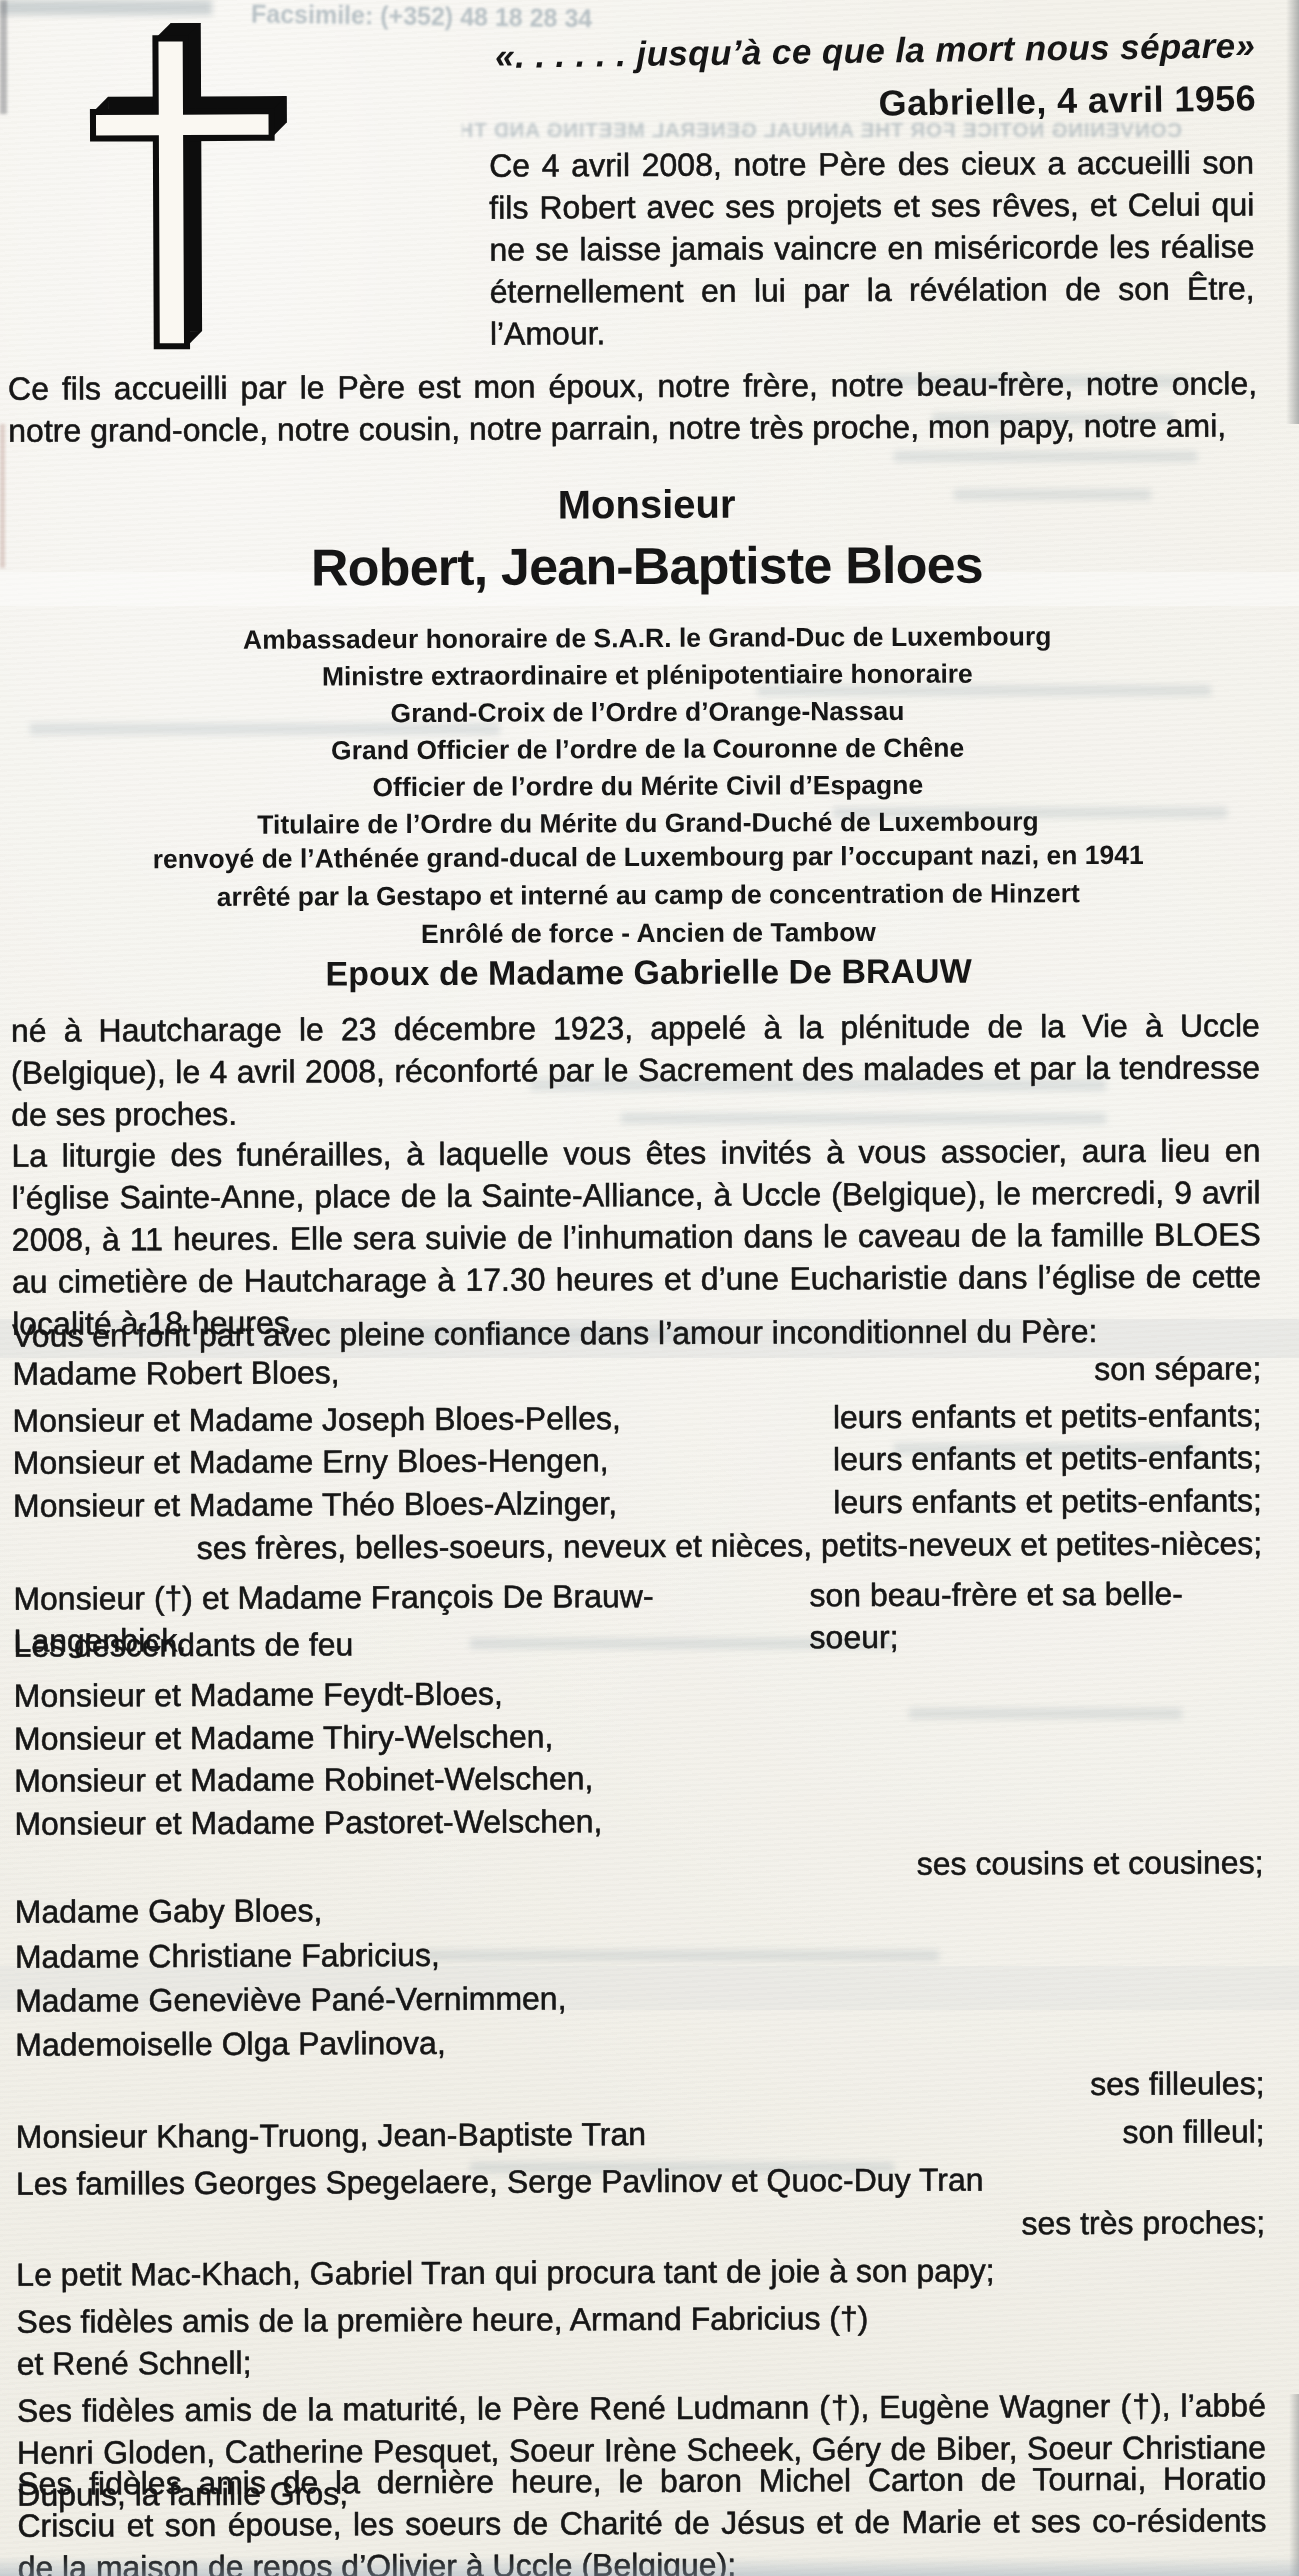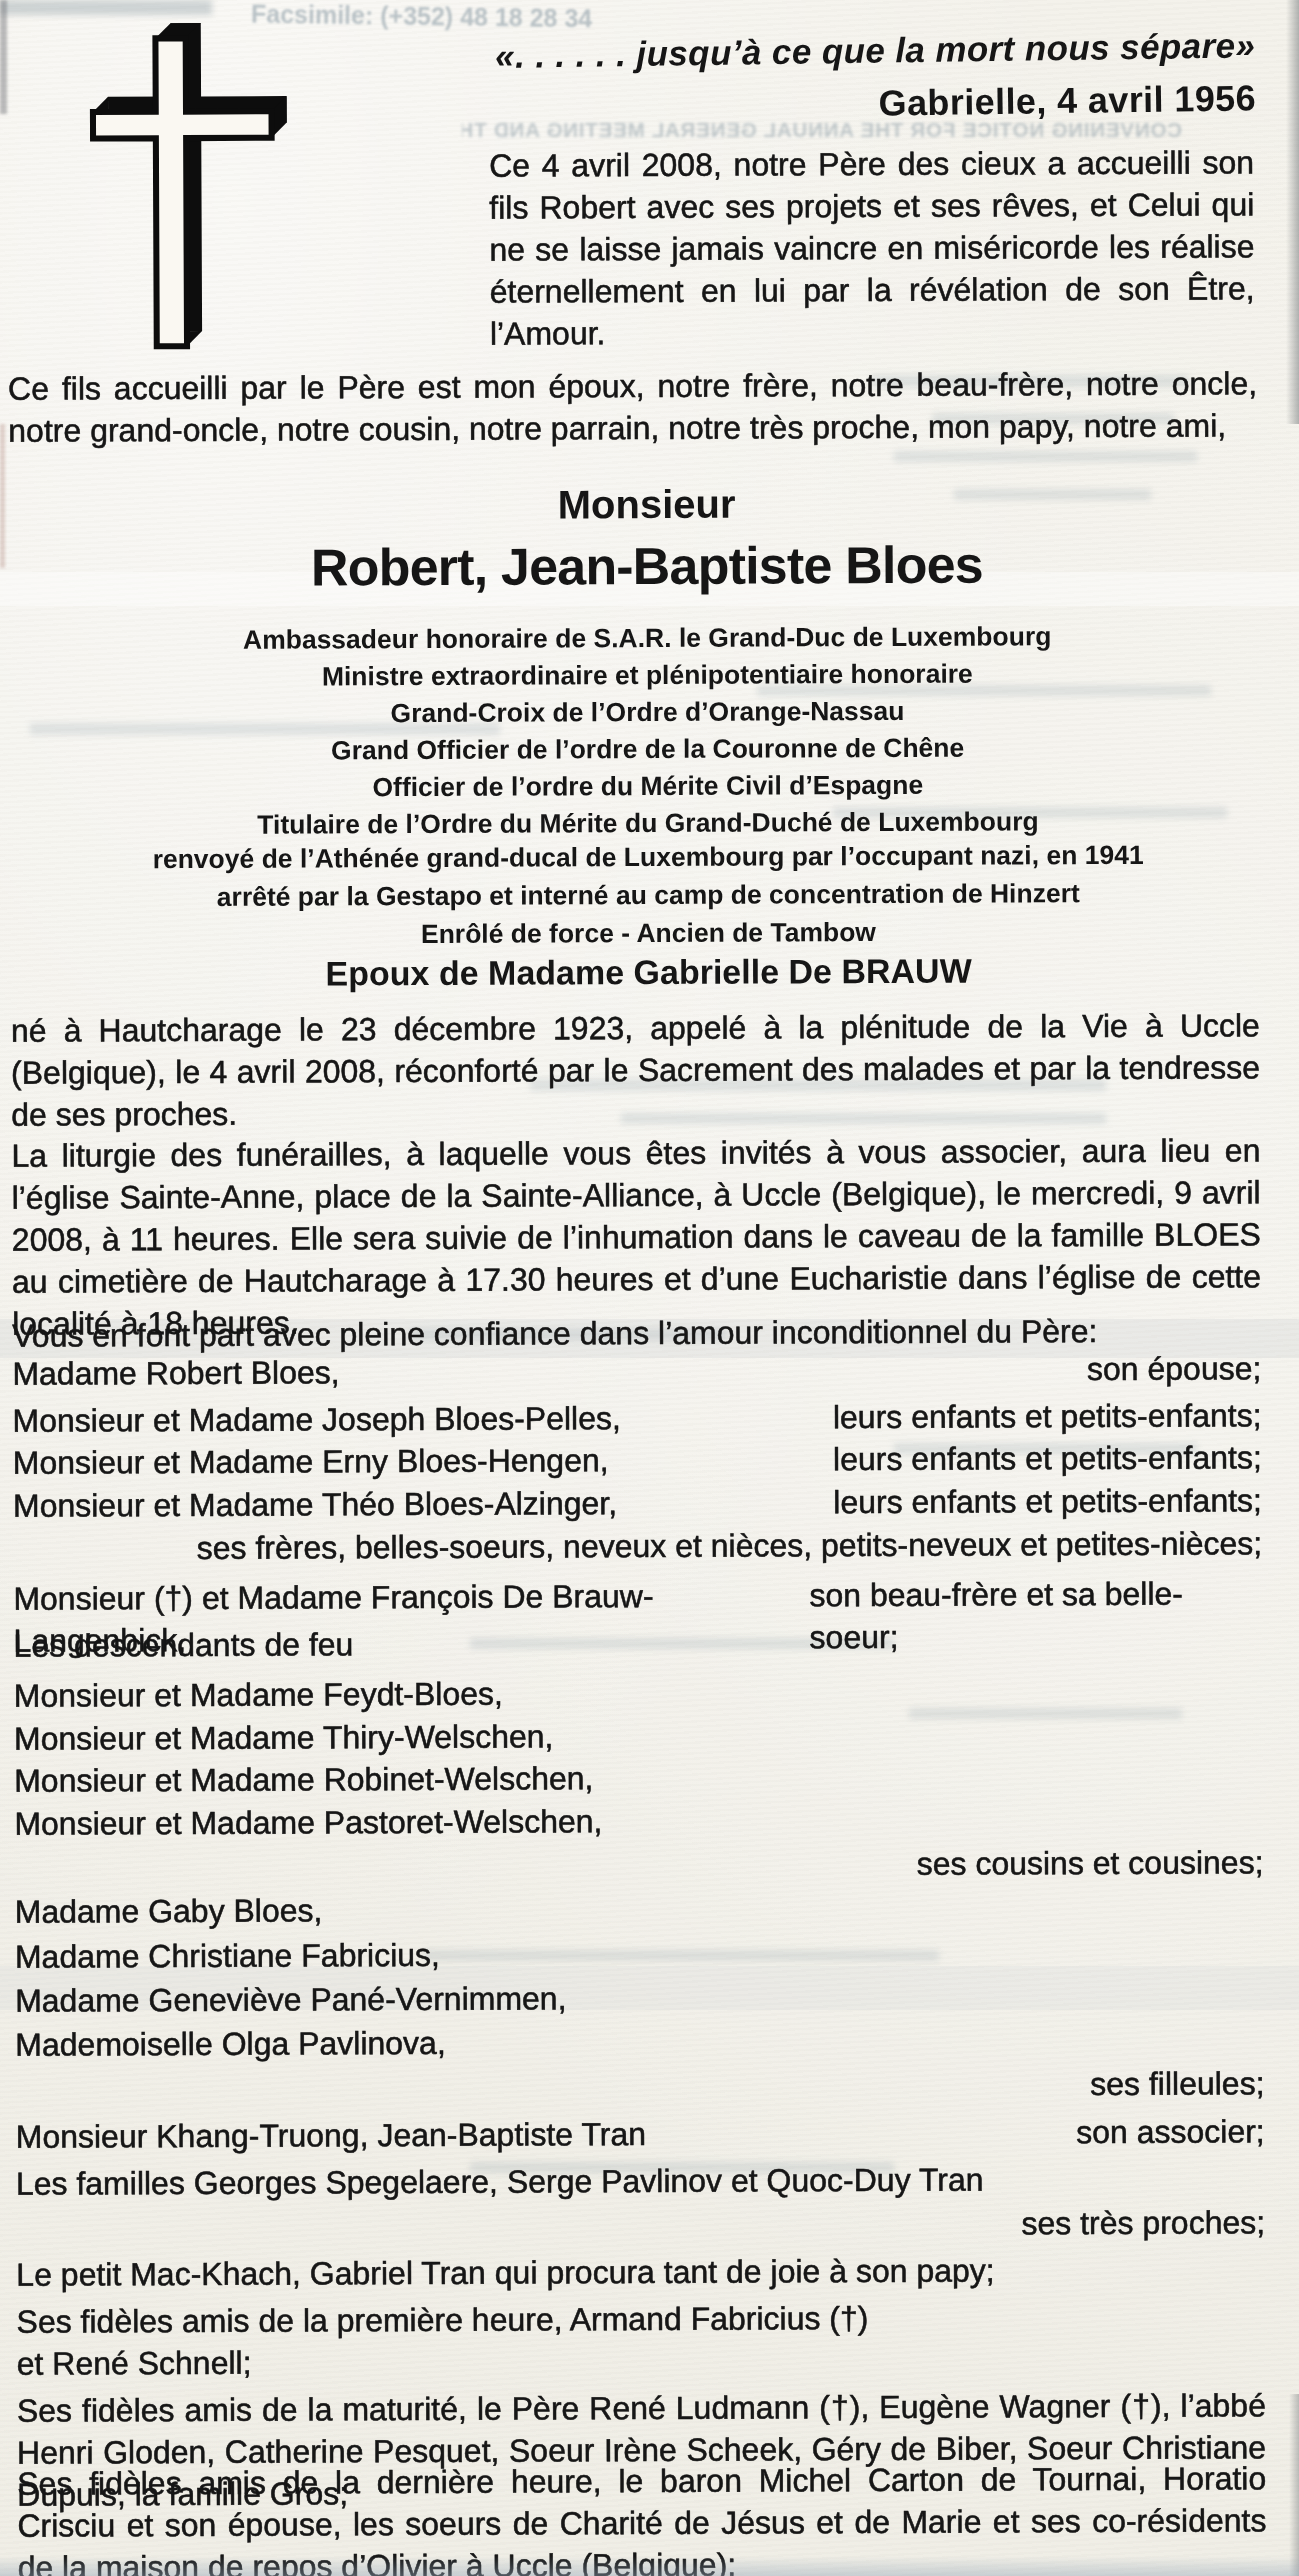--- a/index.html
+++ b/index.html
@@ -166,21 +166,21 @@
     </div>
 
     <div class="blk center spouse">Epoux de Madame Gabrielle De BRAUW</div>
 
     <div class="blk bio body-text just">né à Hautcharage le 23 décembre 1923, appelé à la plénitude de la Vie à Uccle (Belgique), le 4 avril 2008, réconforté par le Sacrement des malades et par la tendresse de ses proches.</div>
     <div class="blk funeral body-text just">La liturgie des funérailles, à laquelle vous êtes invités à vous associer, aura lieu en l’église Sainte-Anne, place de la Sainte-Alliance, à Uccle (Belgique), le mercredi, 9 avril 2008, à 11 heures. Elle sera suivie de l’inhumation dans le caveau de la famille BLOES au cimetière de Hautcharage à 17.30 heures et d’une Eucharistie dans l’église de cette localité à 18 heures.</div>
     <div class="blk announcement body-text">Vous en font part avec pleine confiance dans l’amour inconditionnel du Père:</div>
 
     <div class="blk row body-text r-epouse">
       <span>Madame Robert Bloes,</span>
-      <span>son épouse;</span>
+      <span>son sépare;</span>
     </div>
     <div class="blk row body-text r-enf1">
       <span>Monsieur et Madame Joseph Bloes-Pelles,</span>
       <span>leurs enfants et petits-enfants;</span>
     </div>
     <div class="blk row body-text r-enf2">
       <span>Monsieur et Madame Erny Bloes-Hengen,</span>
       <span>leurs enfants et petits-enfants;</span>
     </div>
     <div class="blk row body-text r-enf3">
@@ -203,21 +203,21 @@
     <div class="blk cousins body-text">ses cousins et cousines;</div>
 
     <div class="blk g1 body-text">Madame Gaby Bloes,</div>
     <div class="blk g2 body-text">Madame Christiane Fabricius,</div>
     <div class="blk g3 body-text">Madame Geneviève Pané-Vernimmen,</div>
     <div class="blk g4 body-text">Mademoiselle Olga Pavlinova,</div>
     <div class="blk filleules body-text">ses filleules;</div>
 
     <div class="blk row body-text r-godson">
       <span>Monsieur Khang-Truong, Jean-Baptiste Tran</span>
-      <span>son associer;</span>
+      <span>son filleul;</span>
     </div>
 
     <div class="blk families body-text">Les familles Georges Spegelaere, Serge Pavlinov et Quoc-Duy Tran</div>
     <div class="blk proches body-text">ses très proches;</div>
 
     <div class="blk grandson body-text">Le petit Mac-Khach, Gabriel Tran qui procura tant de joie à son papy;</div>
 
     <div class="blk ff1 body-text">Ses fidèles amis de la première heure, Armand Fabricius (†)</div>
     <div class="blk ff2 body-text">et René Schnell;</div>
 

